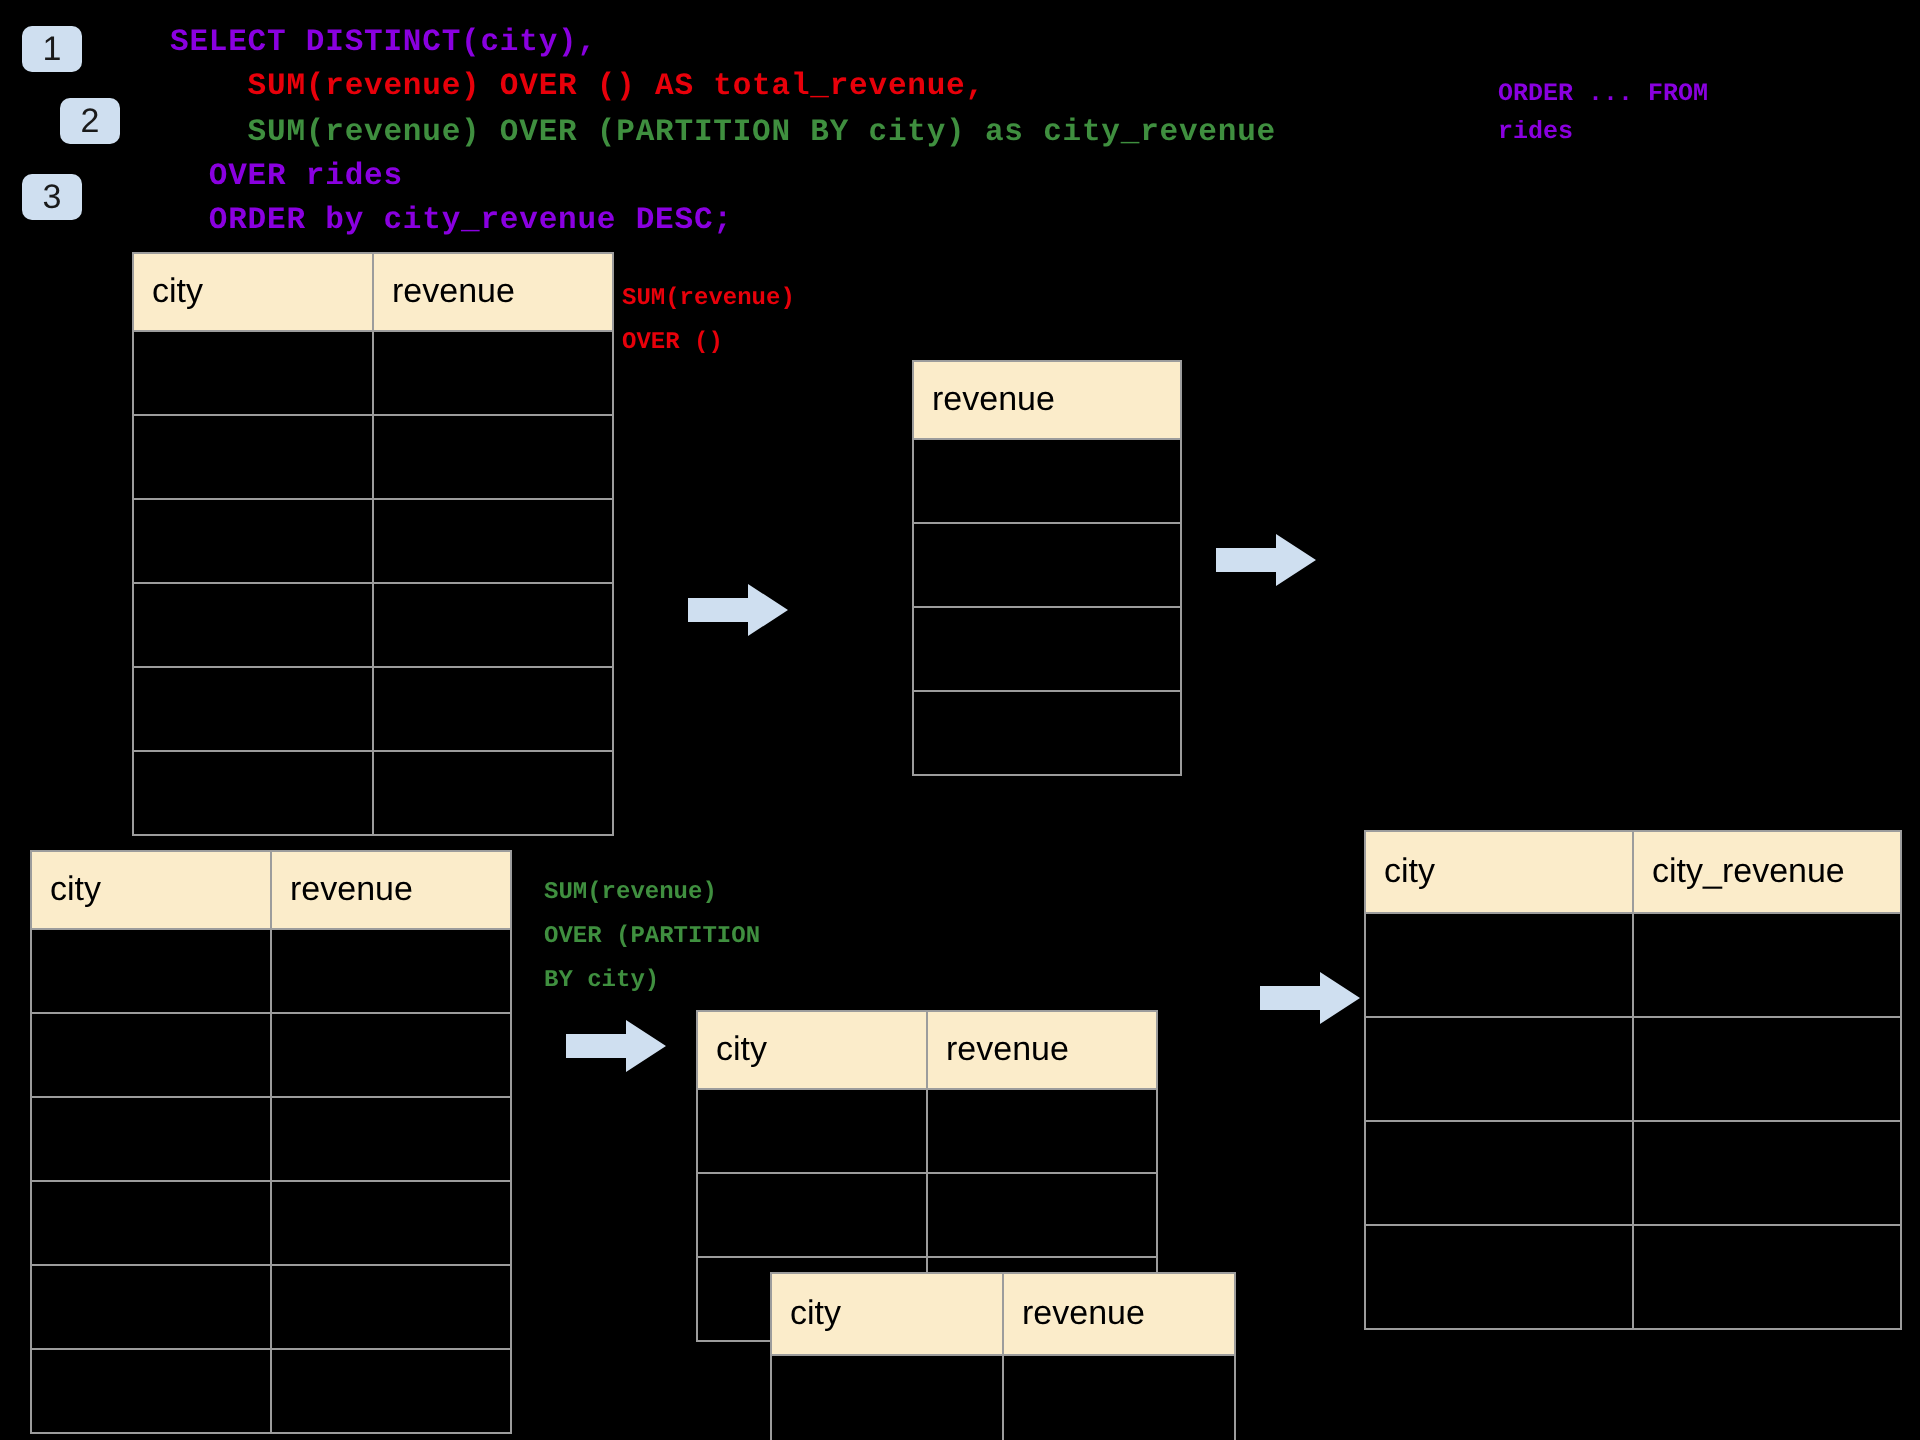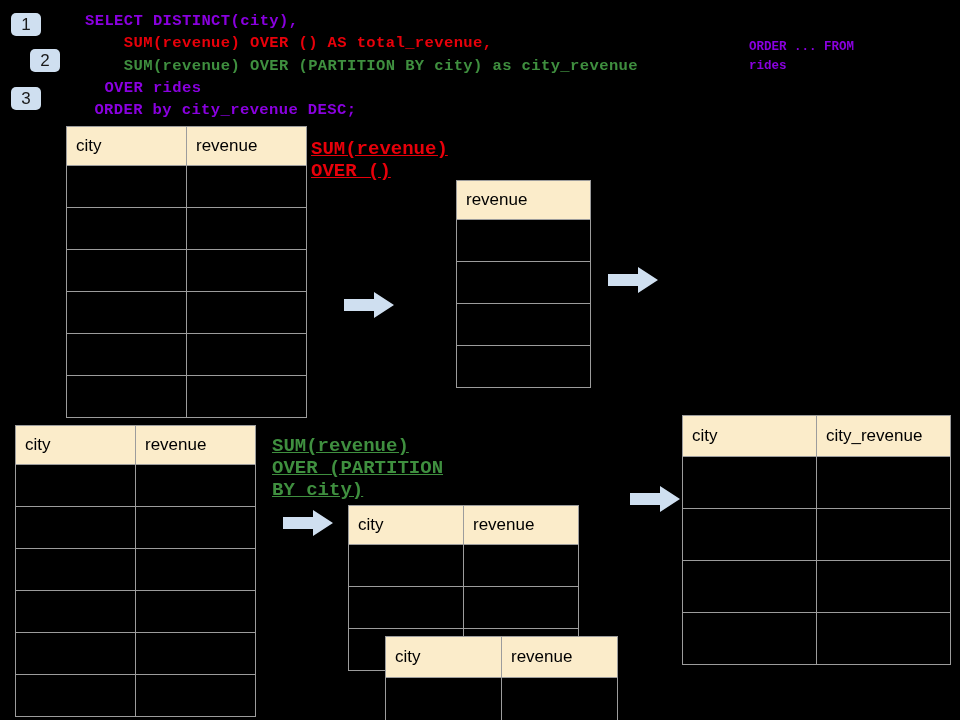--- a/index.html
+++ b/index.html
@@ -51,25 +51,24 @@
     line-height: 19px;
     font-weight: bold;
     white-space: pre;
     color: #8a00e0;
   }
 
   
   .annot {
     position: absolute;
     font-family: "Liberation Mono", monospace;
-    font-size: 19px;
+    font-size: 12px;
     line-height: 22px;
     font-weight: bold;
     white-space: pre;
-    text-decoration: underline;
   }
 
   
   .tbl {
     position: absolute;
     border-collapse: collapse;
     background: #000000;
     table-layout: fixed;
   }
   .tbl td {
@@ -99,21 +98,21 @@
 <div id="canvas">
 
   <div class="badge" style="left:11px; top:13px;">1</div>
   <div class="badge" style="left:30px; top:49px;">2</div>
   <div class="badge" style="left:11px; top:87px;">3</div>
 
   <div class="code c-purple" style="left:85px; top:11px;">SELECT DISTINCT(city),</div>
   <div class="code c-red" style="left:85px; top:33px;">    SUM(revenue) OVER () AS total_revenue,</div>
   <div class="code c-green" style="left:85px; top:56px;">    SUM(revenue) OVER (PARTITION BY city) as city_revenue</div>
   <div class="code c-purple" style="left:85px; top:78px;">  OVER rides</div>
-  <div class="code c-purple" style="left:75px; top:100px;">  ORDER by city_revenue DESC;</div>
+  <div class="code c-purple" style="left:85px; top:100px;">  ORDER by city_revenue DESC;</div>
 
   <div class="side-note" style="left:749px; top:38px;">ORDER ... FROM</div>
   <div class="side-note" style="left:749px; top:57px;">rides</div>
 
   <div class="annot c-red" style="left:311px; top:138px;">SUM(revenue)
 OVER ()</div>
 
   <div class="annot c-green" style="left:272px; top:435px;">SUM(revenue)
 OVER (PARTITION
 BY city)</div>

